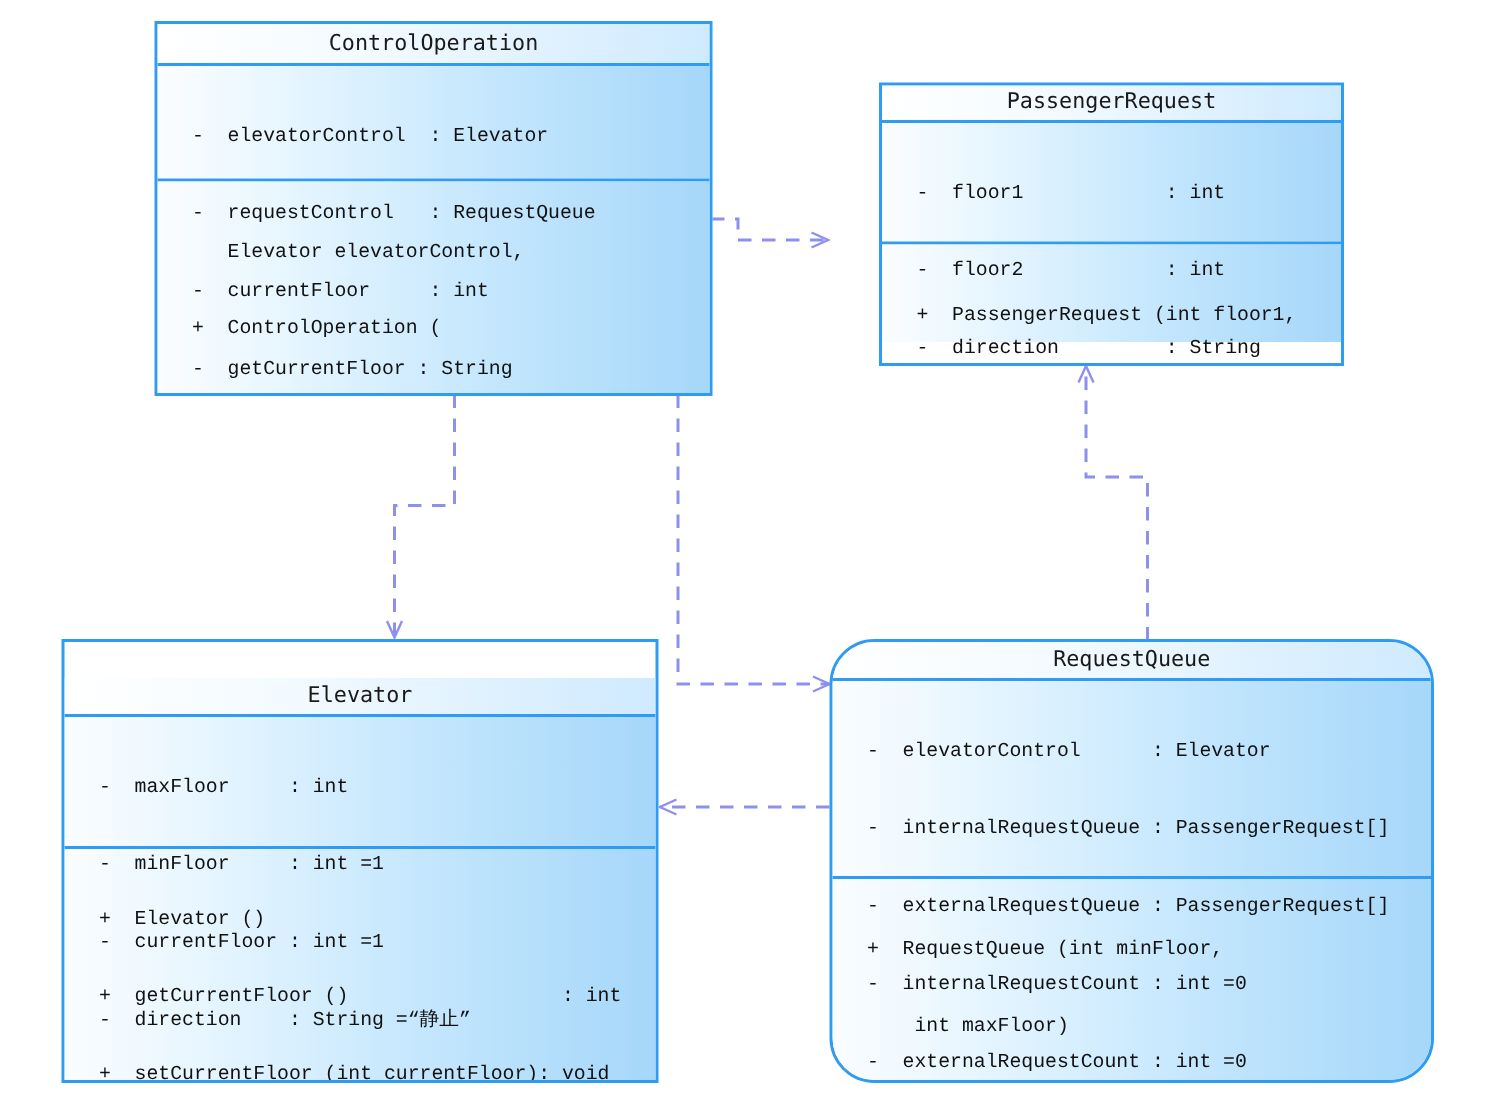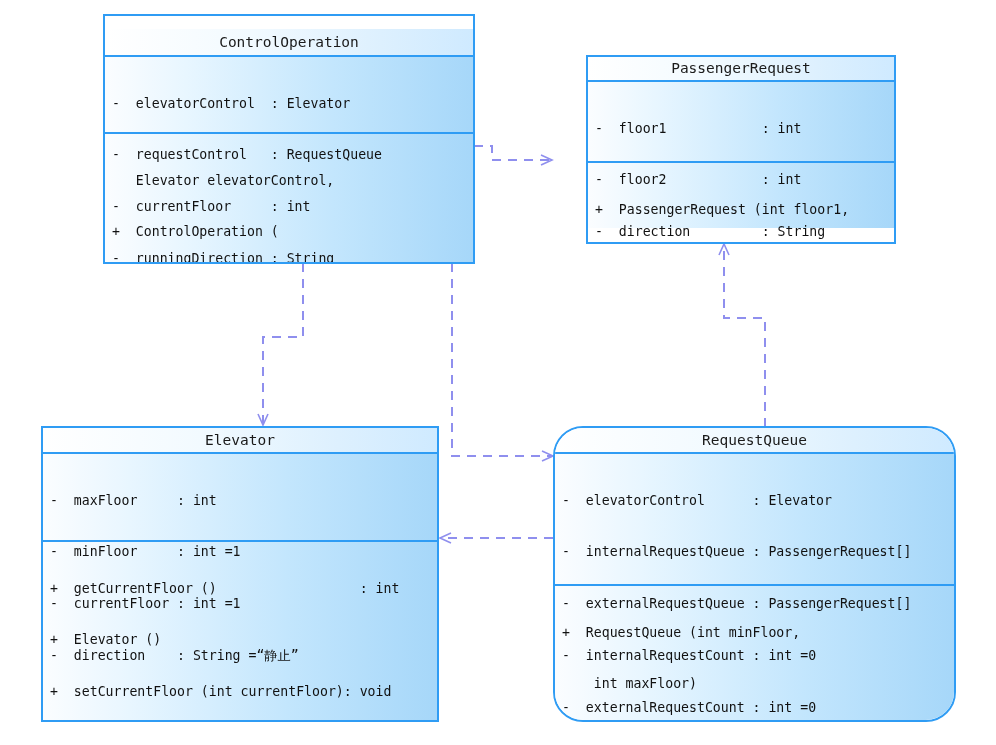--- a/index.html
+++ b/index.html
@@ -45,26 +45,27 @@
     background: linear-gradient(to right, #ffffff 0%, #f2faff 40%, #ddf0fe 75%, #cfeaff 100%);
     border-bottom: 2px solid #2f9cf4;
     letter-spacing: 0px;
     display: flex;
     align-items: center;
     justify-content: center;
   }
 
   .uml-compartment {
     box-sizing: border-box;
-    padding: 3px 0 4px 0;
+    padding: 3px 0 4px 16px;
     background: linear-gradient(to right, #fbfdff 0%, #e8f6ff 22%, #c3e6fd 62%, #a6d7f9 100%);
     color: #111111;
     font-size: 13.2px;
     line-height: 17.3px;
     white-space: pre;
+    font-family: Liberation Mono, monospace;
   }
   .uml-compartment.attrs {
     border-bottom: 2px solid #2f9cf4;
   }
 
   .row {
     display: block;
     white-space: pre;
     padding-left: 7px;
     font-size: 13.2px;
@@ -101,26 +102,26 @@
     <g>
       <path d="M 553,538 L 440,538" fill="none" stroke="#8f8fee" stroke-width="2" stroke-dasharray="9,7" marker-end="url(#openArrow)"></path>
     </g>
 
     <g>
       <path d="M 765,427 L 765,318 L 724,318 L 724,244" fill="none" stroke="#8f8fee" stroke-width="2" stroke-dasharray="9,7" marker-end="url(#openArrowUp)"></path>
     </g>
   </svg>
 
   <div class="uml-class" style="left:103px; top:14px; width:372px; height:250px;">
-    <div class="uml-title" style="height:28px;margin-top:13px;">ControlOperation</div>
+    <div class="uml-title" style="height:28px;">ControlOperation</div>
     <div class="uml-compartment attrs" style="height:77px;">
       <span class="row">-  elevatorControl  : Elevator</span>
       <span class="row">-  requestControl   : RequestQueue</span>
       <span class="row">-  currentFloor     : int</span>
-      <span class="row">-  runningDirection : String</span>
+      <span class="row">-  getCurrentFloor : String</span>
     </div>
     <div class="uml-compartment methods" style="height:141px;">
       <span class="row">   Elevator elevatorControl,</span>
       <span class="row">+  ControlOperation (</span>
       <span class="row">    RequestQueue requestControl)</span>
       
       
       
       
     </div>
@@ -136,30 +137,30 @@
       
     </div>
     <div class="uml-compartment methods" style="height:65px;">
       <span class="row">+  PassengerRequest (int floor1,</span>
       
       
     </div>
   </div>
 
   <div class="uml-class" style="left:41px; top:426px; width:398px; height:296px;">
-    <div class="uml-title" style="height:26px;">Elevator</div>
+    <div class="uml-title" style="height:26px;margin-top:24px;">Elevator</div>
     <div class="uml-compartment attrs" style="height:88px;">
       <span class="row">-  maxFloor     : int</span>
       <span class="row">-  minFloor     : int =1</span>
       <span class="row">-  currentFloor : int =1</span>
       <span class="row">-  direction    : String =“静止”</span>
     </div>
     <div class="uml-compartment methods" style="height:188px;">
+      <span class="row">+  Elevator ()</span>
       <span class="row">+  getCurrentFloor ()                  : int</span>
-      <span class="row">+  Elevator ()</span>
       <span class="row">+  setCurrentFloor (int currentFloor): void</span>
       
       
       
       
       
       
       
     </div>
   </div>

